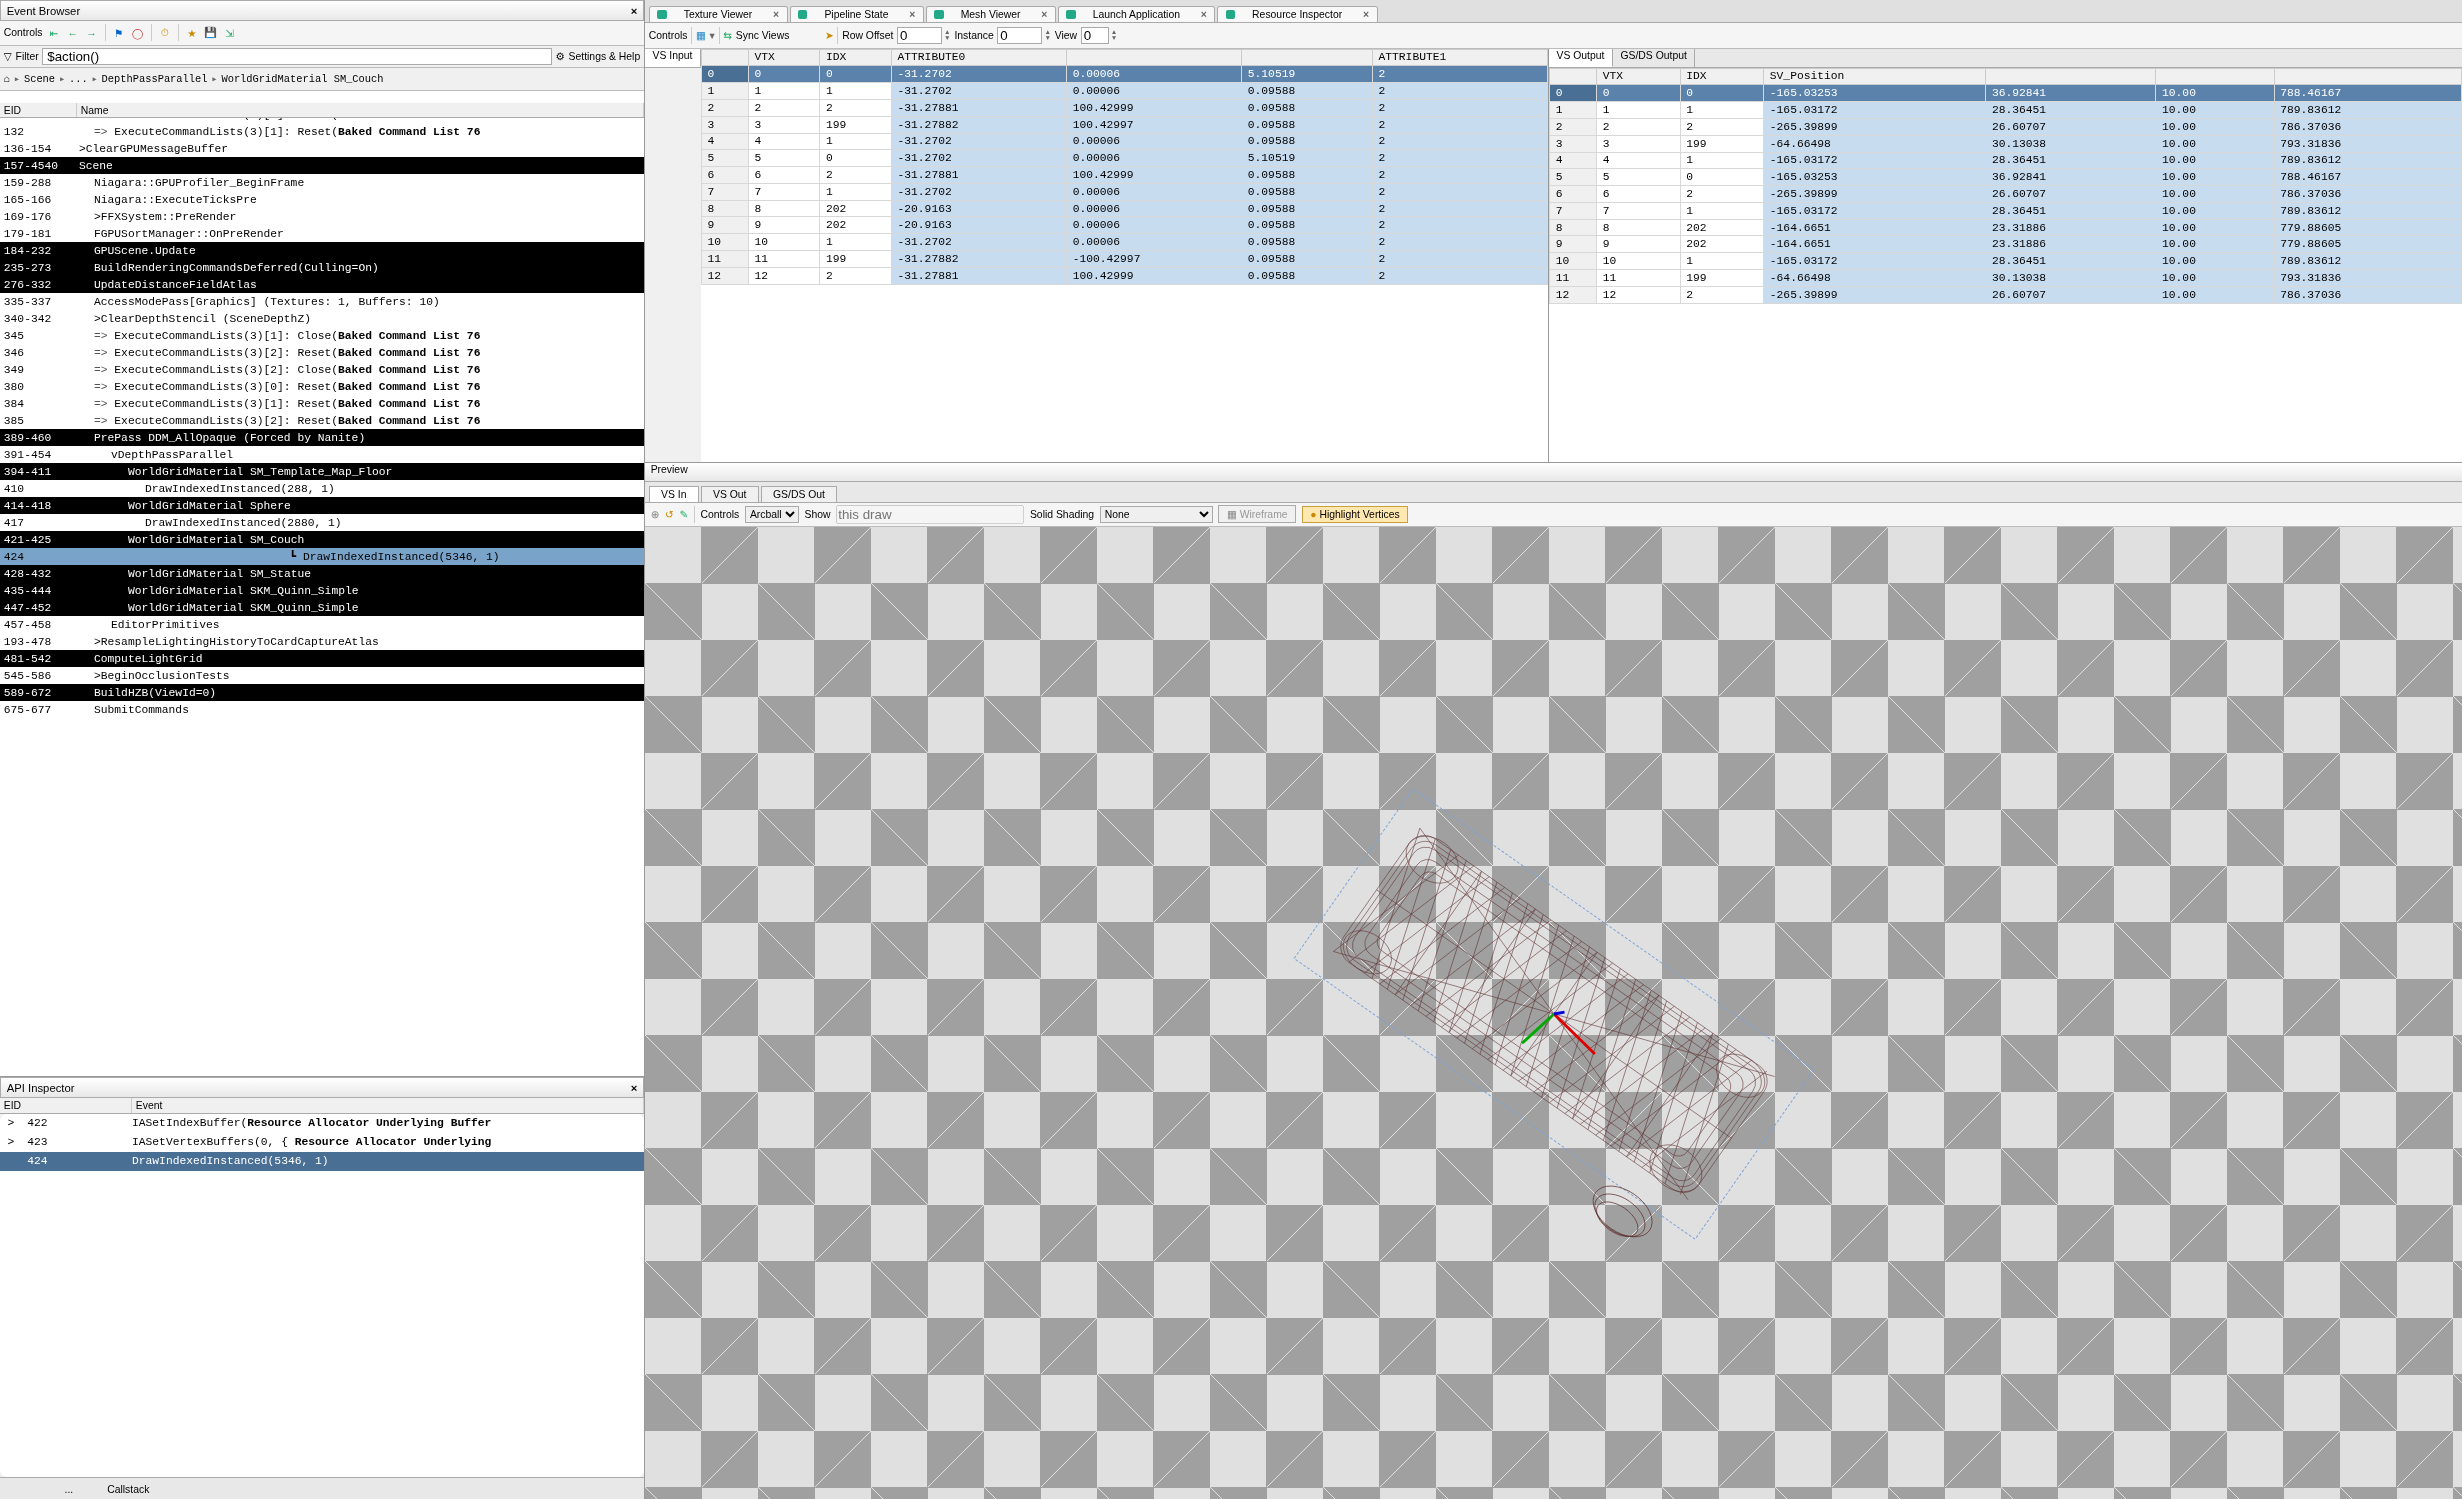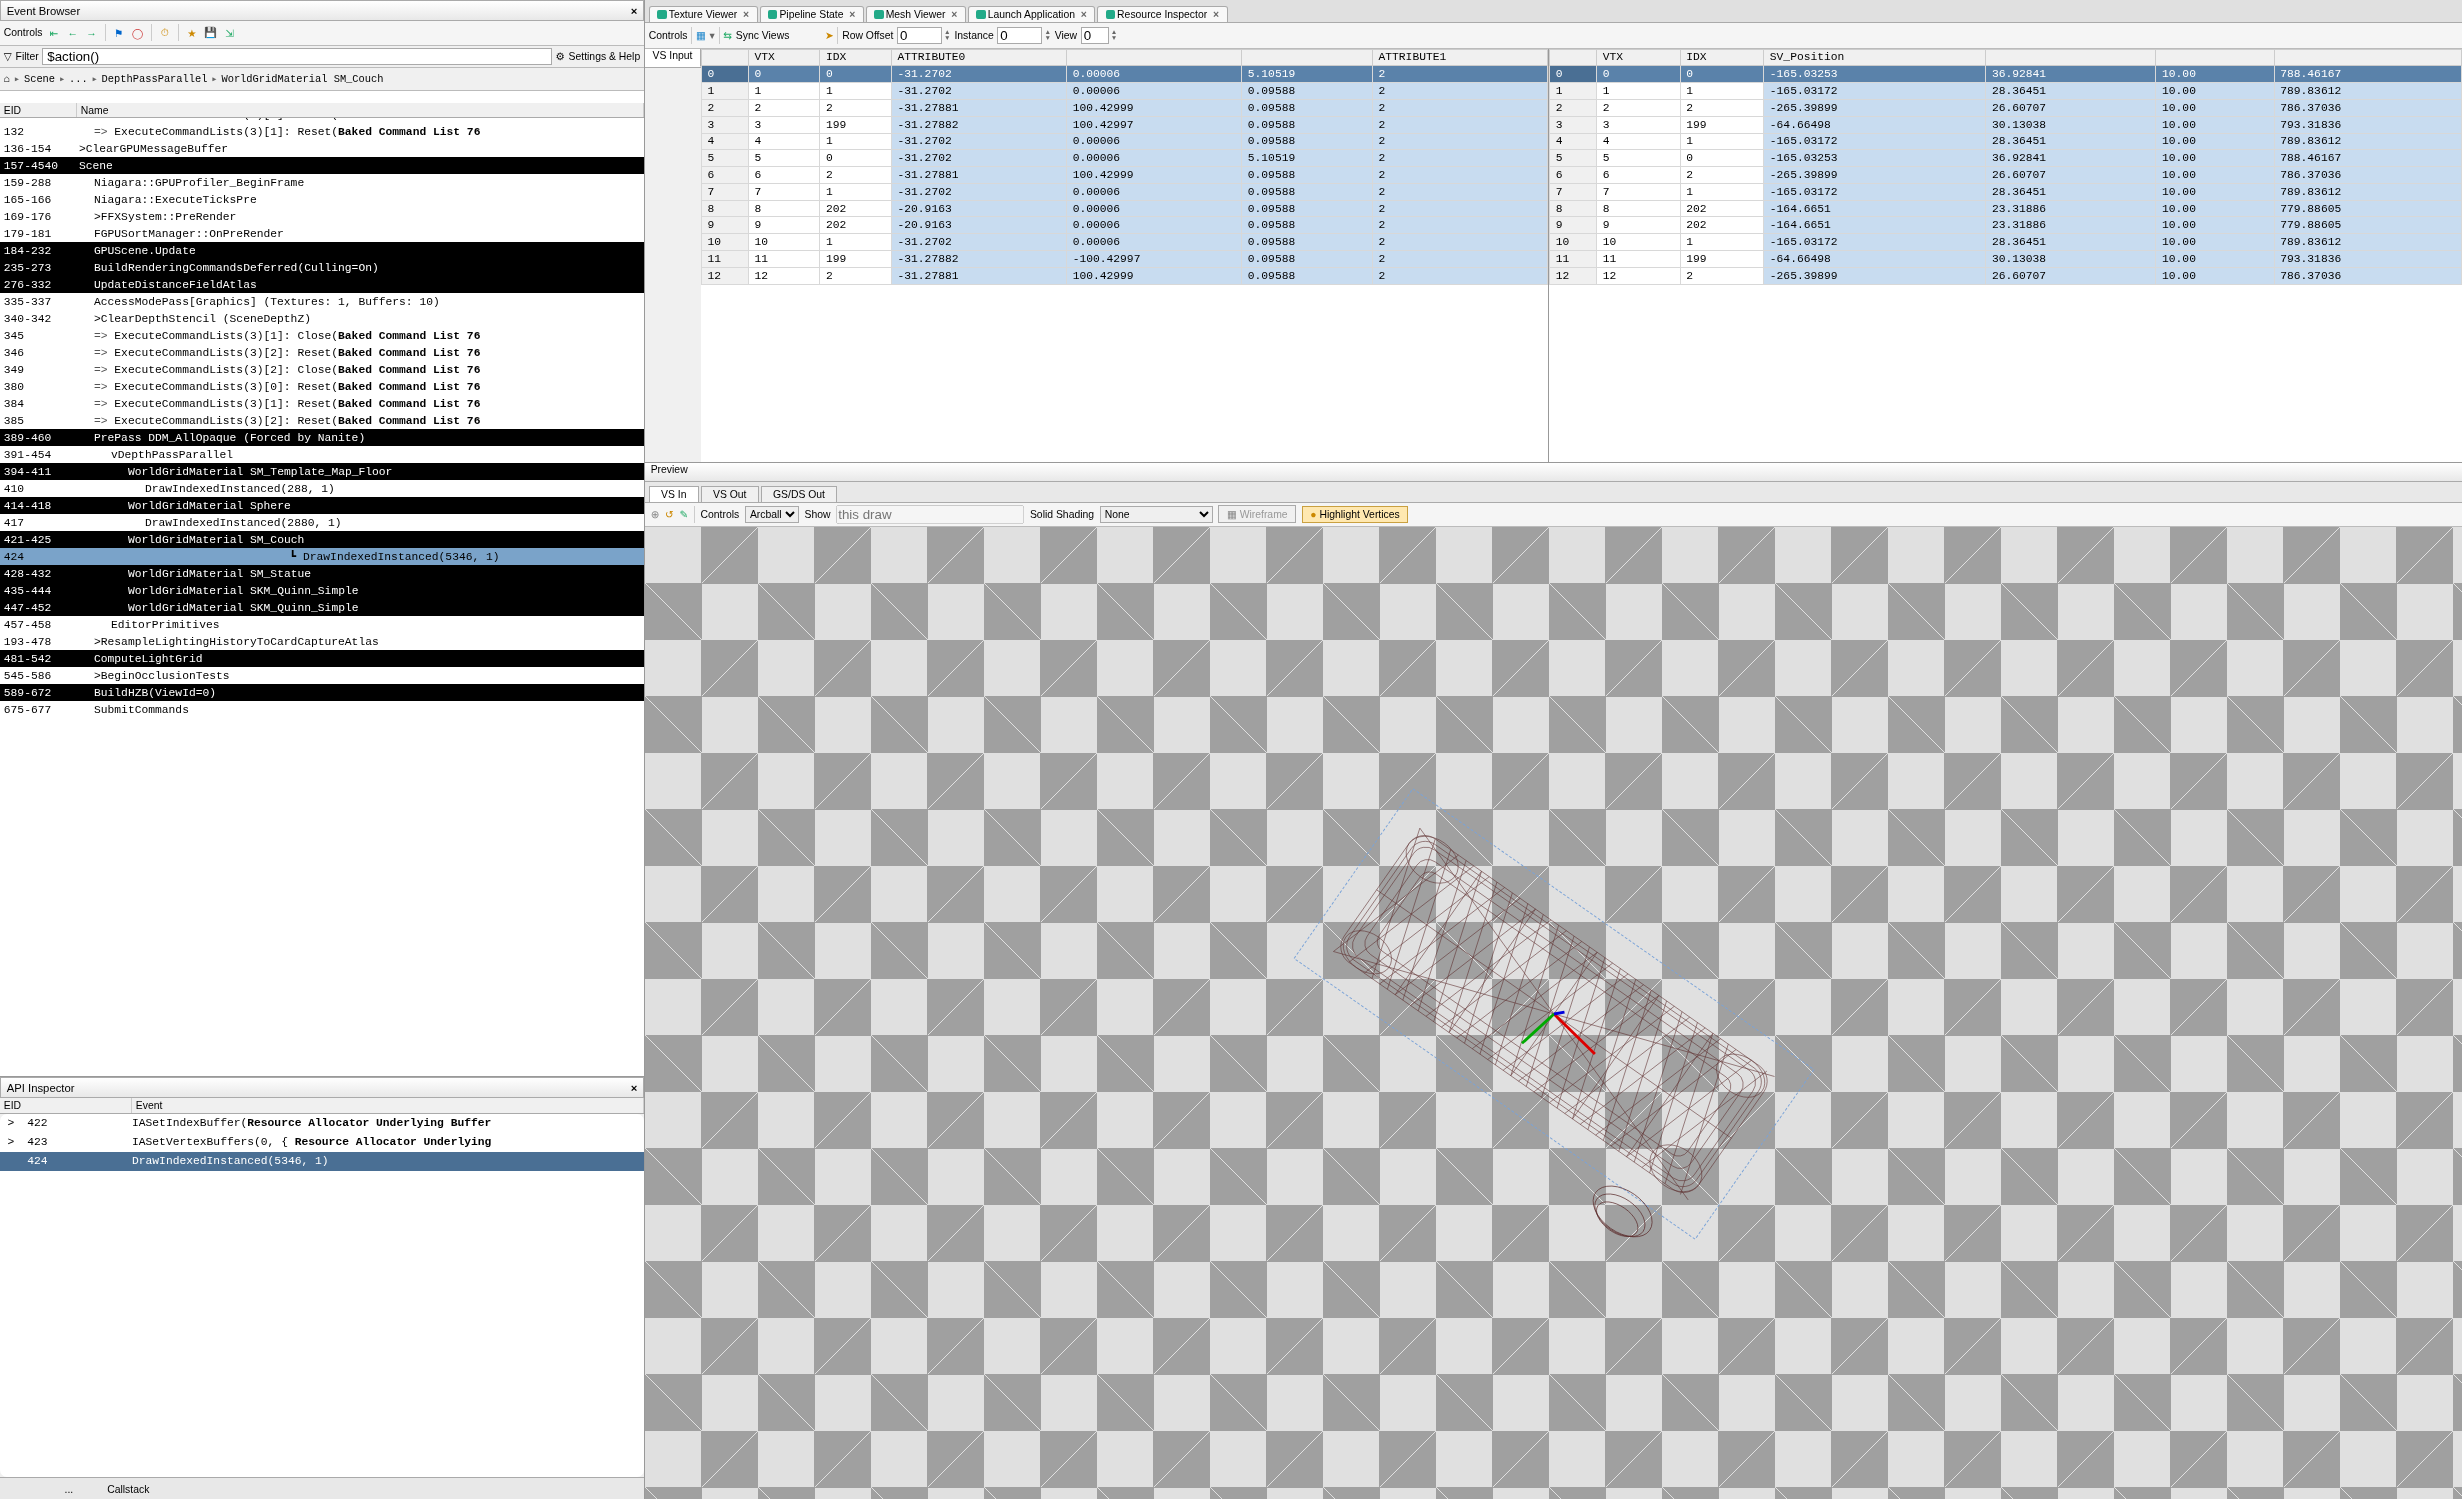--- a/index.html
+++ b/index.html
@@ -113,21 +113,21 @@
 .bottom-tabs { height: 22.6px; background:#e8e8e8; border-top:0.9px solid #aaa; display:flex; align-items:center; gap:19px; padding:0 57px; font-family: Arial,sans-serif; font-size:10.4px;}
 .bottom-tabs .tab { padding: 1.9px 7.5px; }
 
 
 .doc-tabs {
   height: 22.6px; background:#e0e0e0; border-bottom:0.9px solid #aaa;
   display:flex; align-items:flex-end; padding-left:3.8px;
   font-family: Arial, sans-serif; font-size:10.4px;
 }
 .doc-tab {
-  display:flex; align-items:center; gap:2px; padding:1.9px 7.5px;
+  display:flex; align-items:center; gap:17px; padding:1.9px 7.5px;
   background:#f8f8f8; border:0.9px solid #aaa; border-bottom:none;
   margin-right:1.9px; border-radius: 2.8px 2.8px 0 0;
 }
 .doc-tab .dot { width:9.4px; height:9.4px; background:#2a8; border-radius:1.9px; }
 .doc-tab .x { color:#666; font-weight:bold; margin-left:3.8px; cursor:pointer;}
 
 
 .rt-toolbar {
   height: 26px; background:#f5f5f5; border-bottom:0.9px solid #bbb;
   display:flex; align-items:center; gap:3.8px; padding:0 3.8px;
@@ -620,20 +620,24 @@
                 <td class="bl">-31.27881</td>
                 <td class="bl">100.42999</td>
                 <td class="bl">0.09588</td>
                 <td class="bl">2</td>
               </tr>
             </tbody>
           </table>
       </div>
     </div>
     <div class="grid-right">
+      <div class="grid-tabs">
+        <div class="grid-tab active">VS Output</div>
+        <div class="grid-tab">GS/DS Output</div>
+      </div>
       <div class="data-grid">
         <table id="vsout-table">
             <tbody>
               <tr>
                 <th style="width:38px"></th>
                 <th>VTX</th>
                 <th>IDX</th>
                 <th>SV_Position</th>
                 <th></th>
                 <th></th>

